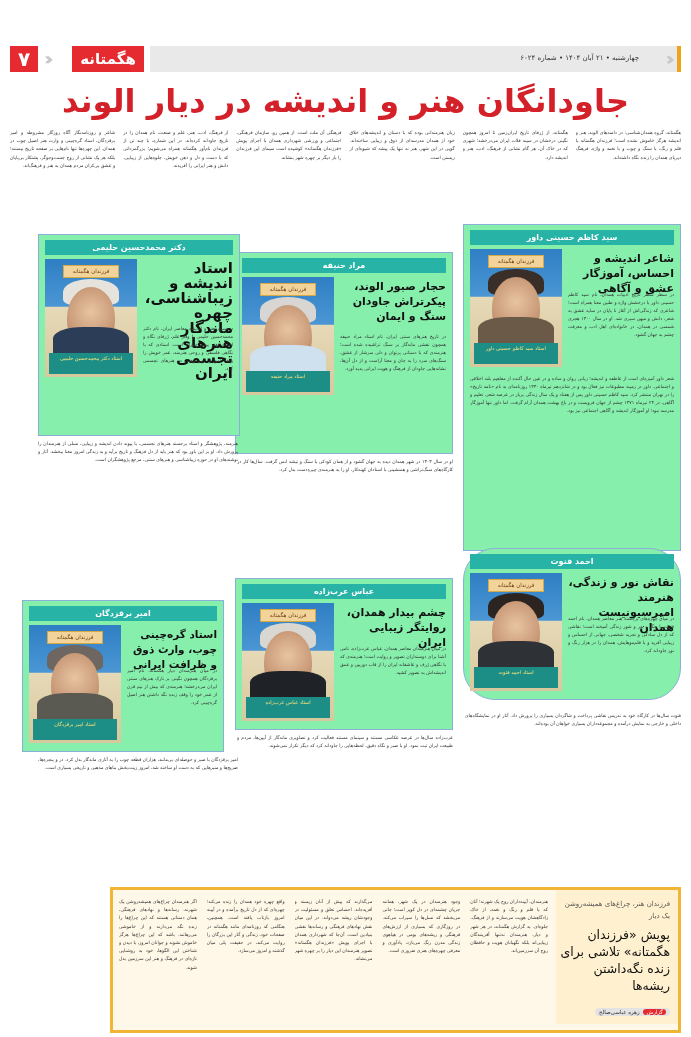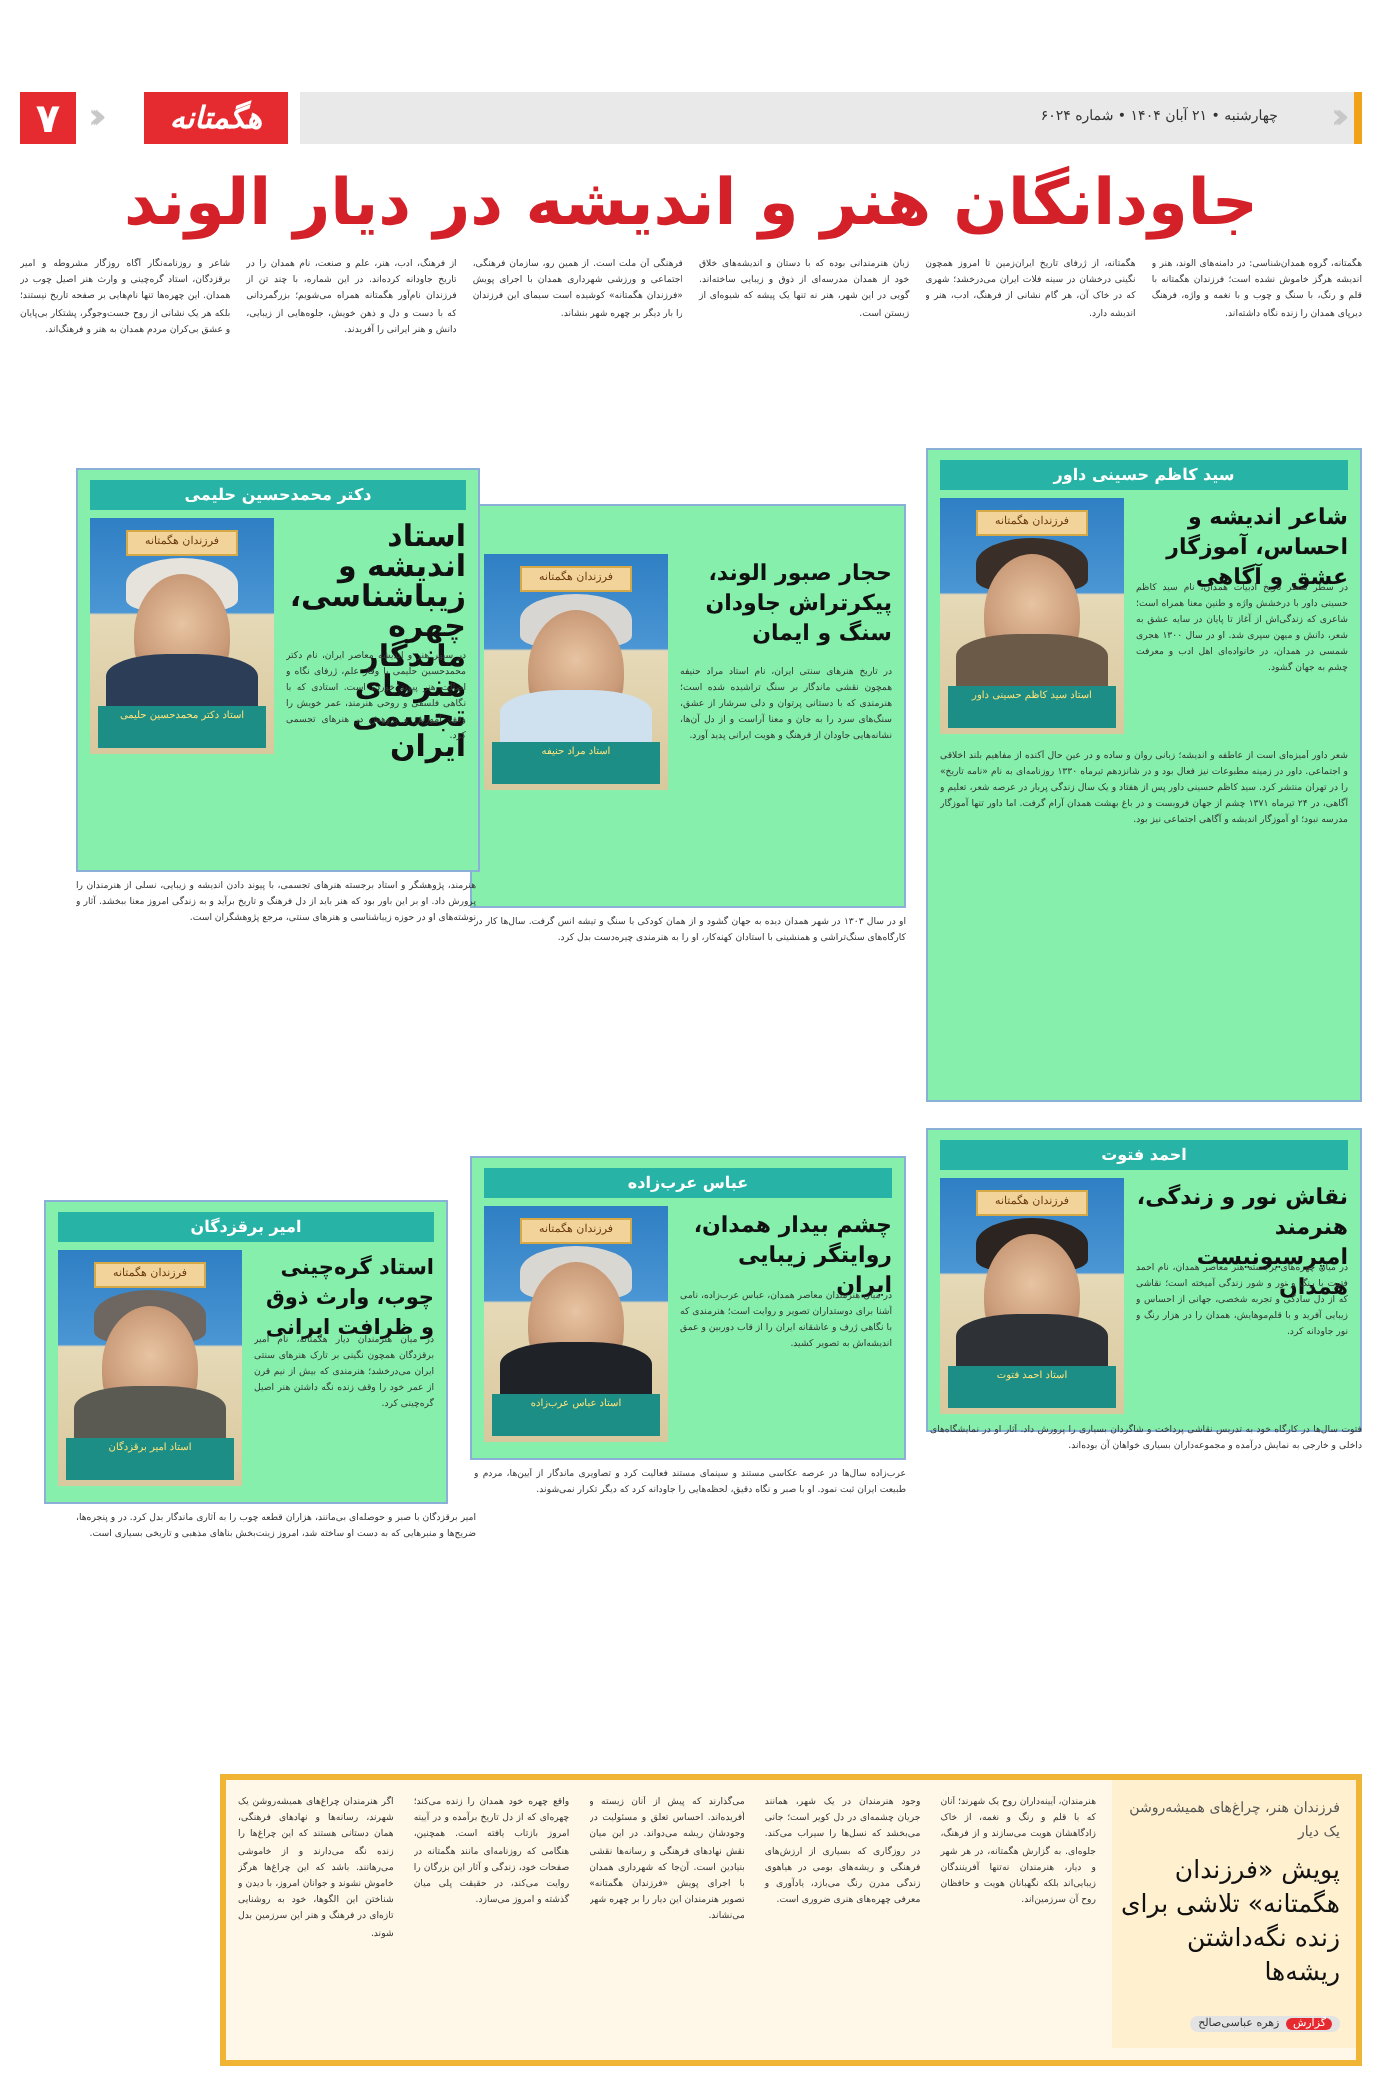--- a/index.html
+++ b/index.html
@@ -4,21 +4,21 @@
 <style>
   html,body{margin:0;padding:0;background:#fff;}
   body{width:691px;height:1037px;position:relative;overflow:hidden;font-family:"DejaVu Sans",sans-serif;direction:rtl;color:#222;}
   .page{position:absolute;left:10px;top:44px;width:671px;height:985px;}
   
   .hdr{position:absolute;left:0;top:0;width:671px;height:30px;}
   .hdr-bar{position:absolute;left:140px;right:0;top:2px;height:26px;background:#e9e9e9;border-right:4px solid #f0a318;}
   .hdr-date{position:absolute;right:38px;top:8px;font-size:7px;color:#333;white-space:nowrap;}
   .chev{position:absolute;color:#c8c8c8;font-size:18px;line-height:26px;letter-spacing:-6px;}
   .pnum{position:absolute;left:0;top:2px;width:28px;height:26px;background:#e52b2f;color:#fff;font-size:20px;font-weight:bold;text-align:center;line-height:26px;font-family:"DejaVu Sans",sans-serif;}
-  .logo{position:absolute;left:62px;top:2px;width:72px;height:26px;background:#e52b2f;color:#fff;font-size:15px;font-weight:bold;font-style:italic;text-align:center;line-height:26px;border-radius:0;}
+  .logo{position:absolute;left:62px;top:2px;width:72px;height:26px;background:#e52b2f;color:#fff;font-size:15px;font-weight:bold;text-align:center;line-height:26px;border-radius:0;}
   .headline{position:absolute;left:0;right:0;top:38px;text-align:center;font-size:32px;font-weight:bold;color:#d42028;font-family:"DejaVu Sans",sans-serif;letter-spacing:-0.5px;}
   
   .intro{position:absolute;top:85px;left:0;right:0;height:85px;display:flex;flex-direction:row;gap:8px;}
   .intro .col{flex:1;font-size:4.6px;line-height:8.2px;color:#333;text-align:justify;overflow:hidden;}
   
   .card{position:absolute;border:1.5px solid #8ab0d8;background:#86efac;}
   .card-name{position:absolute;left:6px;right:6px;top:5px;height:15px;background:#27b3a6;color:#fff;font-size:8px;text-align:center;line-height:15px;font-weight:bold;}
   .card-photo{position:absolute;left:6px;top:24px;width:92px;height:118px;background:linear-gradient(180deg,#2f7fc4 0%,#4b96d4 40%,#e6d9b7 41%,#d8c89d 100%);overflow:hidden;}
   .card-photo .ribbon{position:absolute;left:18px;right:18px;top:6px;height:11px;background:#f2d49b;border:1px solid #d5a848;color:#6a3a10;font-size:5.5px;text-align:center;line-height:11px;}
   .card-photo .face{position:absolute;left:22px;top:28px;width:48px;height:62px;border-radius:50% 50% 45% 45%;background:radial-gradient(circle at 50% 40%,#e8c4a2 0%,#c99a78 55%,#8a6248 100%);}
@@ -74,20 +74,21 @@
       <div class="face"></div>
       <div class="body" style="background:#6b5a48;"></div>
       <div class="plate">استاد سید کاظم حسینی داور</div>
     </div>
     <div class="card-title">شاعر اندیشه و احساس، آموزگار عشق و آگاهی</div>
     <div class="card-body" style="top:66px;height:78px;">در سطر سطر تاریخ ادبیات همدان، نام سید کاظم حسینی داور با درخشش واژه و طنین معنا همراه است؛ شاعری که زندگی‌اش از آغاز تا پایان در سایه عشق به شعر، دانش و میهن سپری شد. او در سال ۱۳۰۰ هجری شمسی در همدان، در خانواده‌ای اهل ادب و معرفت چشم به جهان گشود.</div>
     <div class="card-body-full" style="top:150px;">شعر داور آمیزه‌ای است از عاطفه و اندیشه؛ زبانی روان و ساده و در عین حال آکنده از مفاهیم بلند اخلاقی و اجتماعی. داور در زمینه مطبوعات نیز فعال بود و در شانزدهم تیرماه ۱۳۳۰ روزنامه‌ای به نام «نامه تاریخ» را در تهران منتشر کرد. سید کاظم حسینی داور پس از هفتاد و یک سال زندگی پربار در عرصه شعر، تعلیم و آگاهی، در ۲۴ تیرماه ۱۳۷۱ چشم از جهان فروبست و در باغ بهشت همدان آرام گرفت. اما داور تنها آموزگار مدرسه نبود؛ او آموزگار اندیشه و آگاهی اجتماعی نیز بود.</div>
   </div>
 
   <div class="card" style="right:228px;top:208px;width:216px;height:200px;">
+    <div class="card-name">مراد حنیفه</div>
     <div class="card-photo">
       <div class="ribbon">فرزندان هگمتانه</div>
       <div class="hair" style="background:#d8d6d2;"></div>
       <div class="face"></div>
       <div class="body" style="background:#cfe0ee;"></div>
       <div class="plate">استاد مراد حنیفه</div>
     </div>
     <div class="card-title">حجار صبور الوند، پیکرتراش جاودان سنگ و ایمان</div>
     <div class="card-body" style="top:80px;height:112px;">در تاریخ هنرهای سنتی ایران، نام استاد مراد حنیفه همچون نقشی ماندگار بر سنگ تراشیده شده است؛ هنرمندی که با دستانی پرتوان و دلی سرشار از عشق، سنگ‌های سرد را به جان و معنا آراست و از دل آن‌ها، نشانه‌هایی جاودان از فرهنگ و هویت ایرانی پدید آورد.</div>
   </div>
@@ -102,21 +103,21 @@
       <div class="plate">استاد دکتر محمدحسین حلیمی</div>
     </div>
     <div class="card-title" style="font-size:15px;">استاد اندیشه و زیباشناسی، چهره ماندگار هنرهای تجسمی ایران</div>
     <div class="card-body" style="top:90px;height:104px;">در سپهر هنر و اندیشه معاصر ایران، نام دکتر محمدحسین حلیمی با وقار علم، ژرفای نگاه و اصالت هنر پیوند خورده است. استادی که با نگاهی فلسفی و روحی هنرمند، عمر خویش را وقف آموزش و پژوهش در هنرهای تجسمی کرد.</div>
   </div>
 
   <div class="sidecol" style="left:28px;top:396px;width:200px;height:150px;">هنرمند، پژوهشگر و استاد برجسته هنرهای تجسمی، با پیوند دادن اندیشه و زیبایی، نسلی از هنرمندان را پرورش داد. او بر این باور بود که هنر باید از دل فرهنگ و تاریخ برآید و به زندگی امروز معنا ببخشد. آثار و نوشته‌های او در حوزه زیباشناسی و هنرهای سنتی، مرجع پژوهشگران است.</div>
 
   <div class="sidecol" style="right:228px;top:414px;width:216px;height:120px;">او در سال ۱۳۰۳ در شهر همدان دیده به جهان گشود و از همان کودکی با سنگ و تیشه انس گرفت. سال‌ها کار در کارگاه‌های سنگ‌تراشی و همنشینی با استادان کهنه‌کار، او را به هنرمندی چیره‌دست بدل کرد.</div>
 
-  <div class="card" style="right:0;top:520px;width:216px;height:150px;">
+  <div class="card" style="right:0;top:504px;width:216px;height:150px;border-radius:32px;">
     <div class="card-name">احمد فتوت</div>
     <div class="card-photo">
       <div class="ribbon">فرزندان هگمتانه</div>
       <div class="hair" style="background:#2b2420;"></div>
       <div class="face"></div>
       <div class="body" style="background:#2e3236;"></div>
       <div class="plate">استاد احمد فتوت</div>
     </div>
     <div class="card-title">نقاش نور و زندگی، هنرمند امپرسیونیست همدان</div>
     <div class="card-body" style="top:66px;height:78px;">در میان چهره‌های برجسته هنر معاصر همدان، نام احمد فتوت با رنگ و نور و شور زندگی آمیخته است؛ نقاشی که از دل سادگی و تجربه شخصی، جهانی از احساس و زیبایی آفرید و با قلم‌موهایش، همدان را در هزار رنگ و نور جاودانه کرد.</div>

